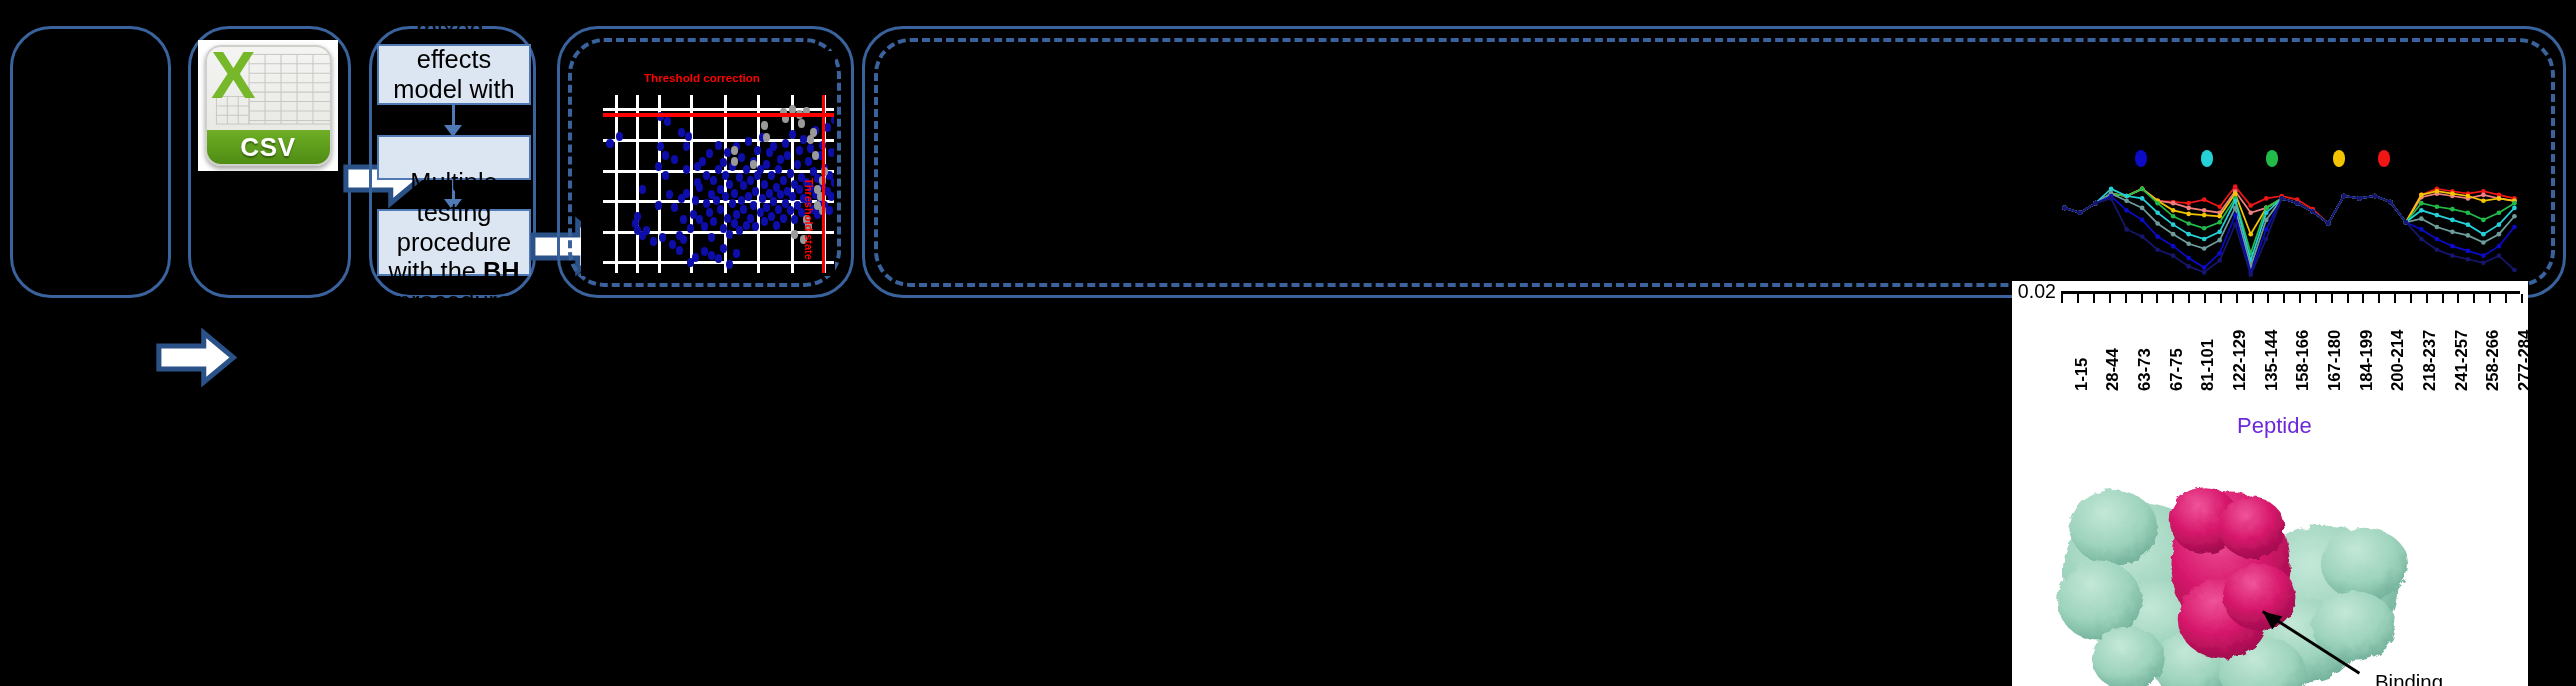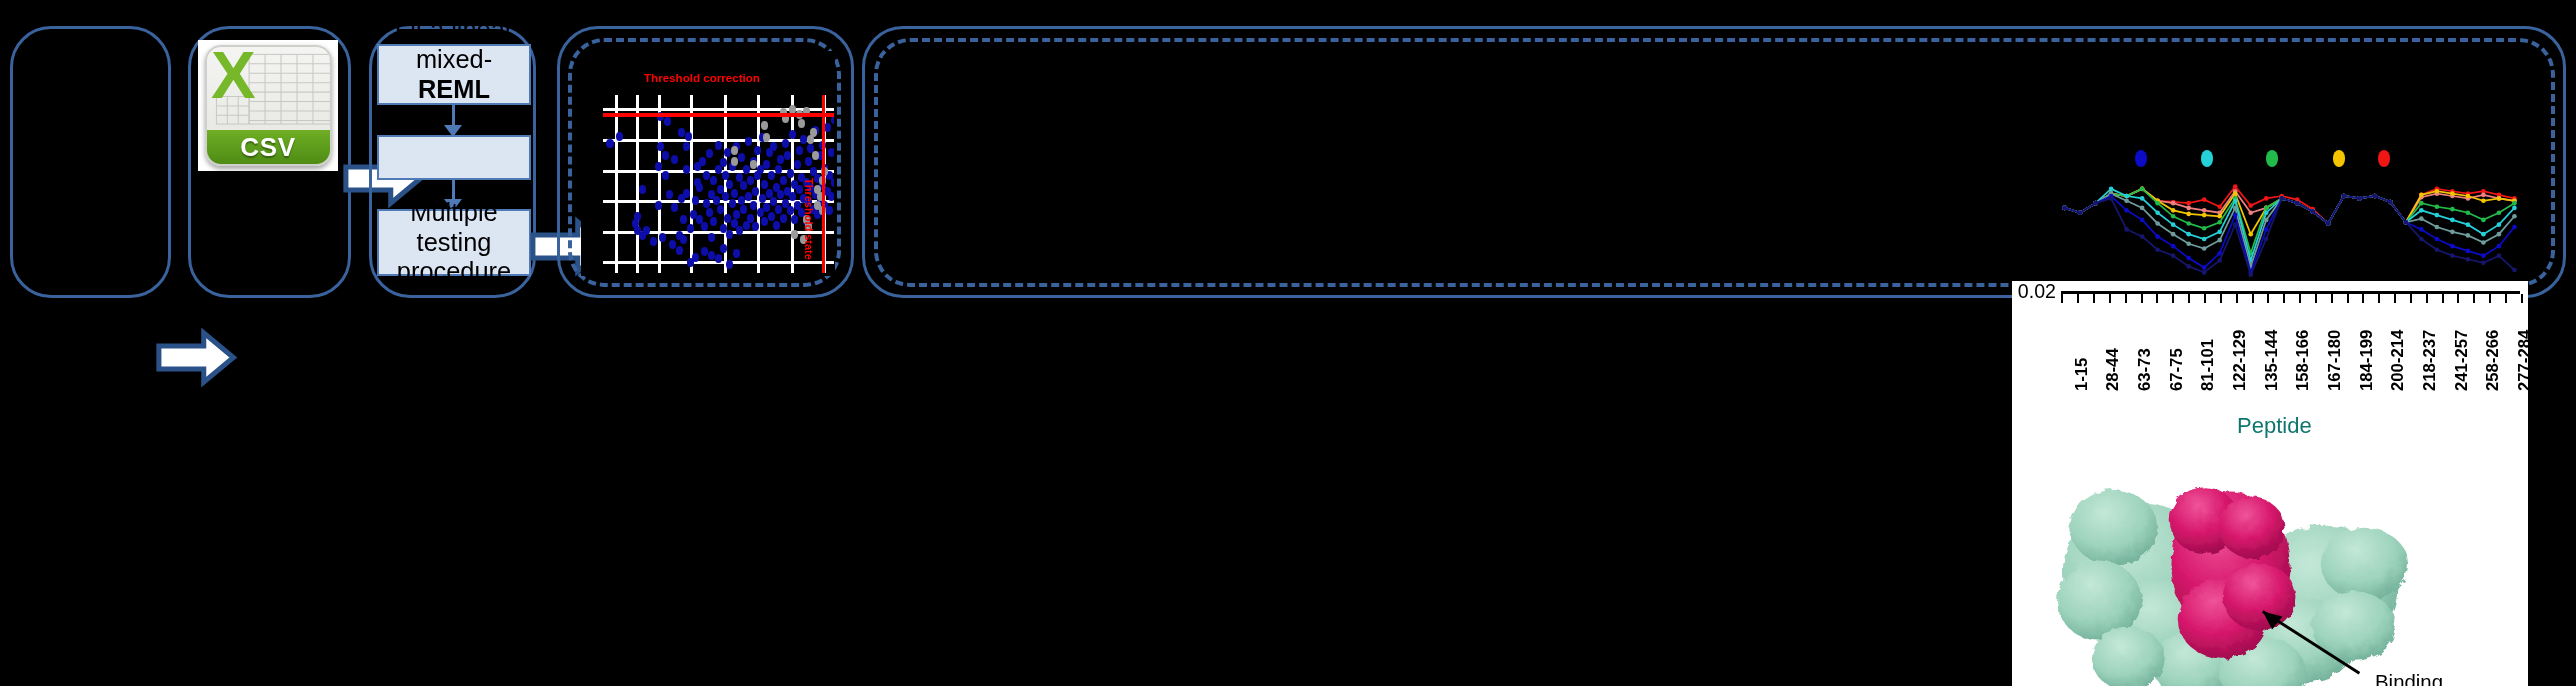--- a/index.html
+++ b/index.html
@@ -105,21 +105,21 @@
     position:absolute;
     background:#ffffff;
     overflow:hidden;
   }
   .axisline { position:absolute; background:#000; }
   .tick { position:absolute; background:#000; width:2.2px; }
   .peptide-lbl {
     position:absolute; color:#000; font-size:16.7px; font-weight:600;
     white-space:nowrap; transform-origin: left top; transform: rotate(-90deg);
   }
-  .axis-title { position:absolute; color:#0f766e; font-size:20.4px; white-space:nowrap; }
+  .axis-title { position:absolute; color:#6d28d9; font-size:20.4px; white-space:nowrap; }
   .ylabel-frag { position:absolute; color:#000; font-size:19.6px; white-space:nowrap; }
   .bind-lbl { position:absolute; color:#000; font-size:20.4px; line-height:1.08; white-space:nowrap; }
 </style>
 </head>
 <body>
 
 <div class="stage">
 
   <div class="panel" style="left:10.2px; top:26px; width:161px; height:272px;"></div>
 
@@ -165,37 +165,39 @@
     <svg width="81" height="63" viewBox="0 0 112 86">
       <path d="M4 27 L66 27 L66 9 L107 43 L66 77 L66 59 L4 59 Z" fill="#ffffff" stroke="#2a5288" stroke-width="7" stroke-linejoin="miter"></path>
     </svg>
   </div>
 
   <div class="panel" style="left:369px; top:26px; width:167px; height:272px;"></div>
 
   <div class="pbox" style="left:377px; top:44px; width:154px; height:61px;">
     <div id="pbox0">
         <div><span>Fit a linear mixed-</span></div>
+        <div><span>effects model with</span></div>
         <div><b>REML</b><span> estimates</span></div>
       </div>
   </div>
   <div class="v-connector" style="left:452px; top:105px; height:21px;"></div>
   <div class="v-arrowhead" style="left:444px; top:125px;"></div>
 
   <div class="pbox" style="left:377px; top:135px; width:154px; height:45px;">
     <div id="pbox1">
       </div>
   </div>
   <div class="v-connector" style="left:452px; top:180px; height:20.4px;"></div>
   <div class="v-arrowhead" style="left:444px; top:199px;"></div>
 
   <div class="pbox" style="left:377px; top:209px; width:154px; height:67px;">
     <div id="pbox2">
         <div><span>Multiple testing</span></div>
         <div><span>procedure</span></div>
+        <div><span>with the </span><b>BH</b><span> procedure</span></div>
       </div>
   </div>
 
   <div class="block-arrow" style="left:530px; top:215px; width:81px; height:63px;">
     <svg width="81" height="63" viewBox="0 0 112 86">
       <path d="M4 27 L66 27 L66 9 L107 43 L66 77 L66 59 L4 59 Z" fill="#ffffff" stroke="#2a5288" stroke-width="7" stroke-linejoin="miter"></path>
     </svg>
   </div>
 
   <div class="panel" style="left:557px; top:26px; width:297px; height:272px;"></div>

